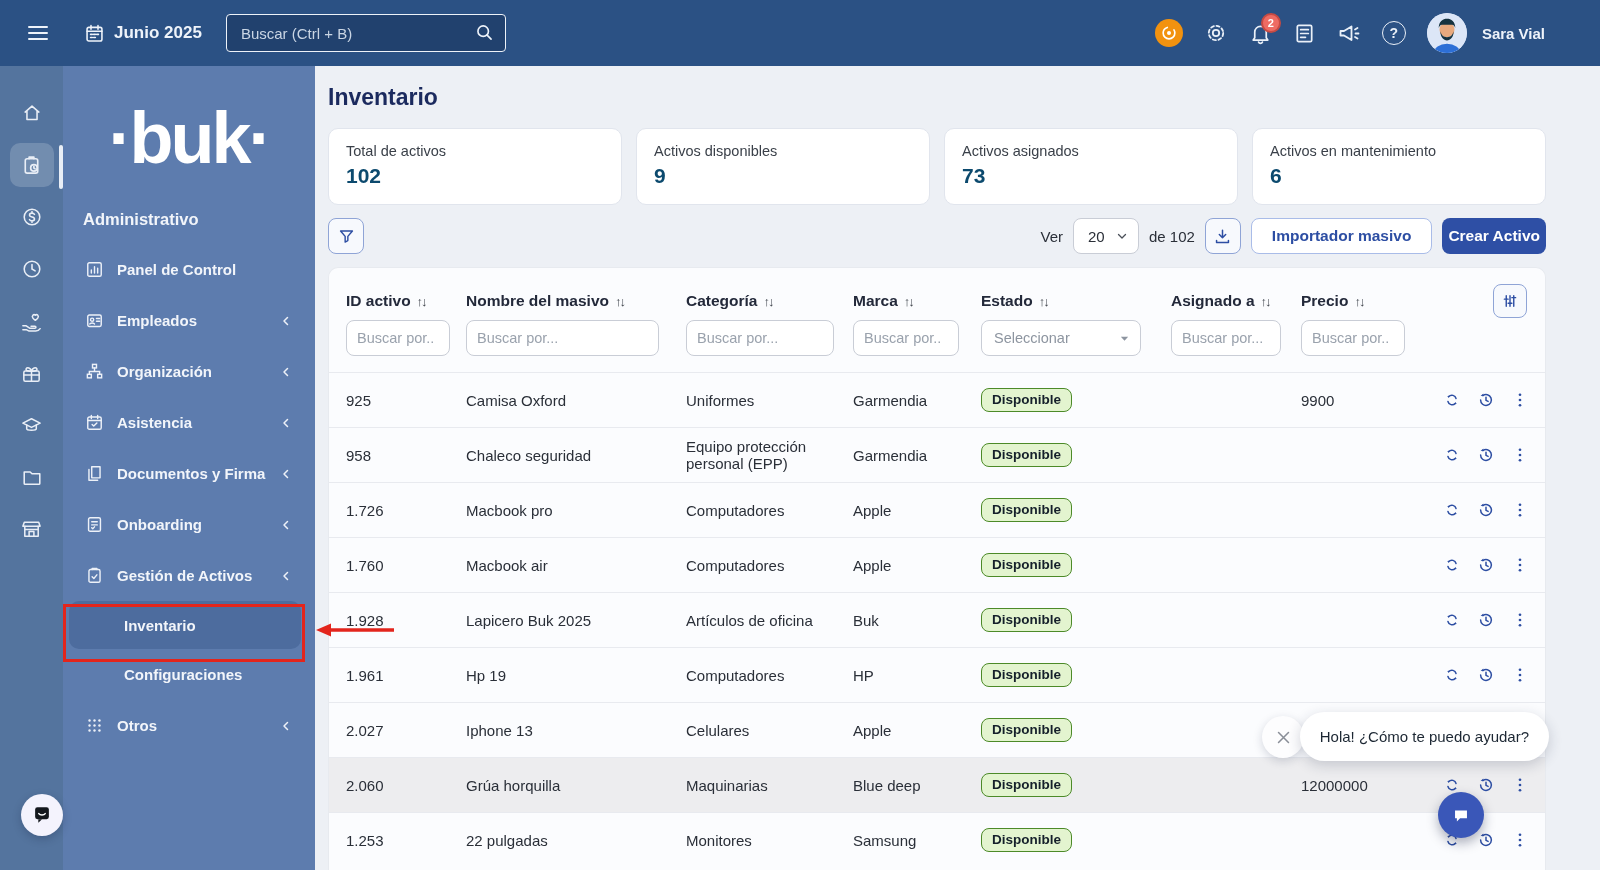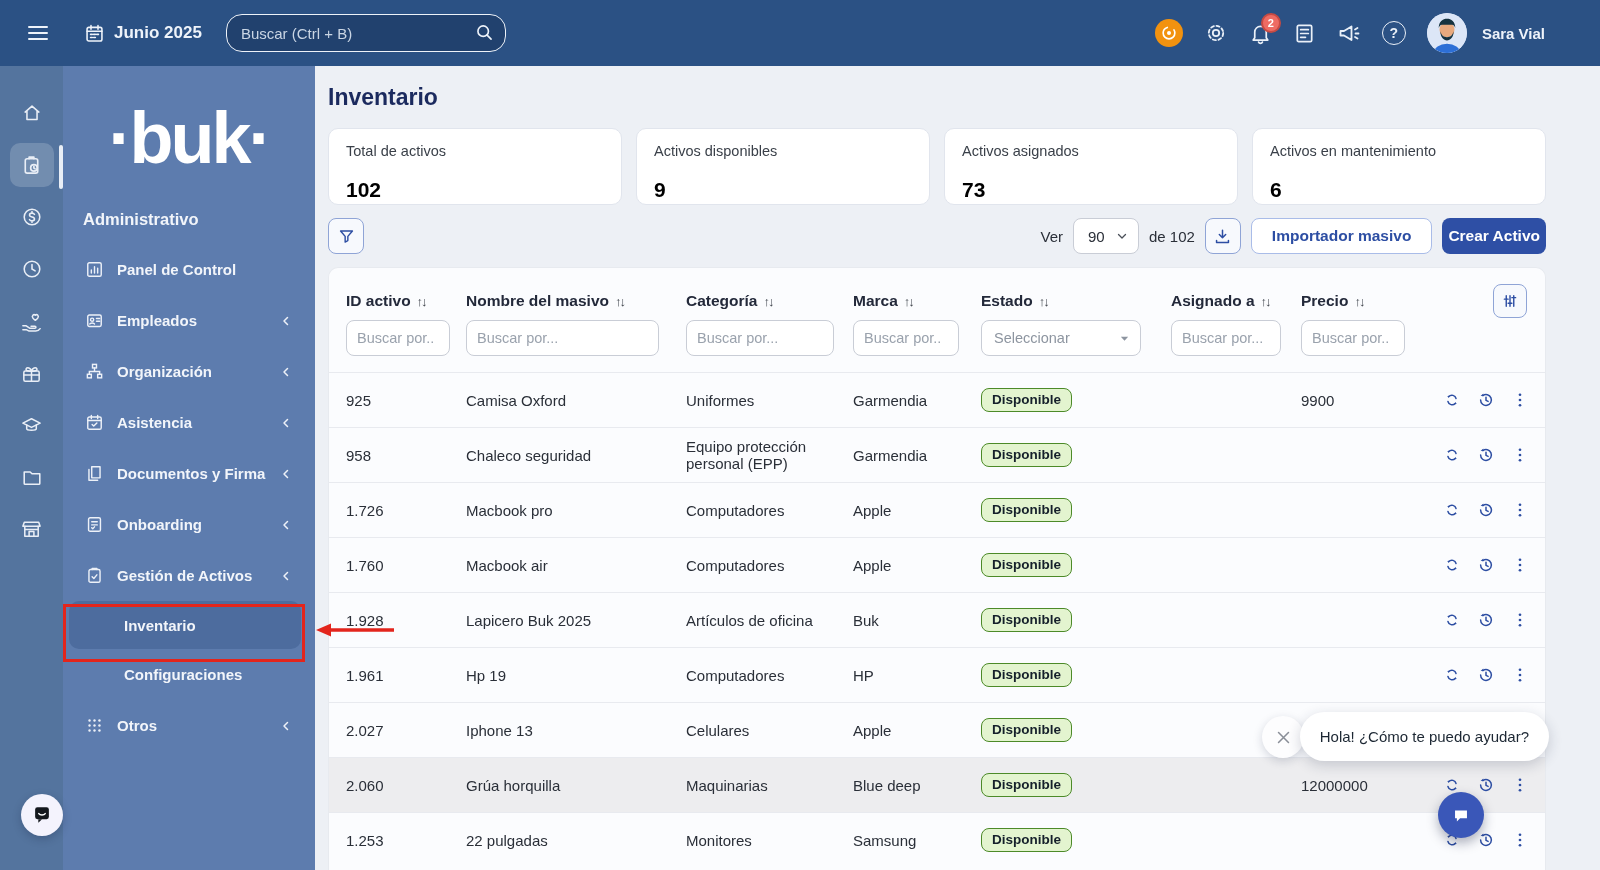--- a/index.html
+++ b/index.html
@@ -7,21 +7,21 @@
     font-family:"Liberation Sans", sans-serif; }
   .screen { position:relative; width:1600px; height:870px; overflow:hidden; background:#EDF0F5; }
 
   
   .topbar { position:absolute; top:0; left:0; width:1600px; height:66px; background:#2B5184;
     display:flex; align-items:center; z-index:20; color:#EEF3FA; }
   .hamburger { margin-left:26px; width:24px; cursor:pointer; color:#EEF3FA; }
   .tb-date { display:flex; align-items:center; gap:9px; margin-left:34px; font-weight:bold; font-size:17px; }
   .tb-search { position:relative; margin-left:24px; width:280px; height:38px; }
   .tb-search input { width:100%; height:100%; background:rgba(13,38,70,.35); border:1.5px solid #EDF2F9;
-    border-radius:16px; padding:0 40px 0 14px; color:#EEF3FA; font-size:15px; font-family:inherit; }
+    border-radius:4px; padding:0 40px 0 14px; color:#EEF3FA; font-size:15px; font-family:inherit; }
   .tb-search input::placeholder { color:#C9D5E4; }
   .tb-search .mag { position:absolute; right:11px; top:8px; color:#EEF3FA; }
   .tb-right { margin-left:auto; display:flex; align-items:center; gap:21px; padding-right:55px; }
   .tb-ic { color:#EAF0F8; display:flex; align-items:center; cursor:pointer; position:relative; }
   .assistant { width:28px; height:28px; border-radius:50%; background:#F2920F; display:flex;
     align-items:center; justify-content:center; color:#fff; }
   .bell-badge { position:absolute; top:-9px; right:-9px; min-width:20px; height:20px; border-radius:10px;
     background:#EE6B63; border:2px solid #C64A43; color:#fff; font-size:11px; font-weight:bold;
     display:flex; align-items:center; justify-content:center; padding:0 4px; }
   .help-circ { width:24px; height:24px; border:1.8px solid #EAF0F8; border-radius:50%;
@@ -52,21 +52,21 @@
   .menu-item.child { padding-left:49px; }
   .menu-item.active { margin:0 14px 0 6px; padding-left:43px; border-radius:10px; background:#4D6C9E; height:48px; }
 
   
   .main { position:absolute; left:315px; top:66px; right:0; bottom:0; background:#EDF0F5;
     padding:18px 54px 0 13px; display:flex; flex-direction:column; }
   .page-title { font-size:23px; font-weight:bold; color:#1B2A5E; height:30px; }
   .stats { display:flex; gap:14px; margin-top:14px; }
   .stat-card { flex:1; height:77px; background:#fff; border:1px solid #E1E5ED; border-radius:10px; padding:14px 17px; }
   .stat-label { font-size:14.5px; color:#3A4049; }
-  .stat-value { font-size:21px; font-weight:bold; color:#000000; margin-top:19px; }
+  .stat-value { font-size:21px; font-weight:bold; color:#0c4a6e; margin-top:5px; }
 
   .controls { display:flex; align-items:center; margin-top:13px; height:36px; }
   .btn-ico { width:36px; height:36px; border:1px solid #8FA4D6; background:#F7F9FD; border-radius:8px;
     color:#2D4EA3; display:flex; align-items:center; justify-content:center; cursor:pointer; }
   .ctrl-right { margin-left:auto; display:flex; align-items:center; gap:10px; }
   .ctrl-text { font-size:15px; color:#2A2F38; }
   .pgsel { width:66px; height:36px; background:#fff; border:1px solid #C9CDD6; border-radius:8px;
     display:flex; align-items:center; justify-content:space-between; padding:0 10px 0 14px;
     font-size:15px; color:#2A2F38; cursor:pointer; }
   .btn-outline { height:36px; padding:0 20px; background:#fff; border:1px solid #A9BCE8; border-radius:8px;
@@ -426,21 +426,21 @@
 
     <div class="controls">
       <button class="btn-ico">
         <svg width="19" height="19" viewBox="0 0 24 24" fill="none" stroke="currentColor" stroke-width="1.8" stroke-linecap="round" stroke-linejoin="round">
             <path d="M4.5 5h15l-5.8 6.8v5.4l-3.4 1.8v-7.2L4.5 5z"></path>
           </svg>
       </button>
       <div class="ctrl-right">
         <span class="ctrl-text">Ver</span>
         <div class="pgsel">
-          <span>90</span>
+          <span>20</span>
           <svg width="12" height="12" viewBox="0 0 24 24" fill="none" stroke="#4A4F58" stroke-width="2.6" stroke-linecap="round" stroke-linejoin="round">
               <path d="M5 9l7 7 7-7"></path>
             </svg>
         </div>
         <span class="ctrl-text">de 102</span>
         <button class="btn-ico">
           <svg width="19" height="19" viewBox="0 0 24 24" fill="none" stroke="currentColor" stroke-width="1.9" stroke-linecap="round" stroke-linejoin="round">
               <path d="M12 4v9.5M12 13.5l-4-4M12 13.5l4-4M4.5 17v2.5h15V17"></path>
             </svg>
         </button>

